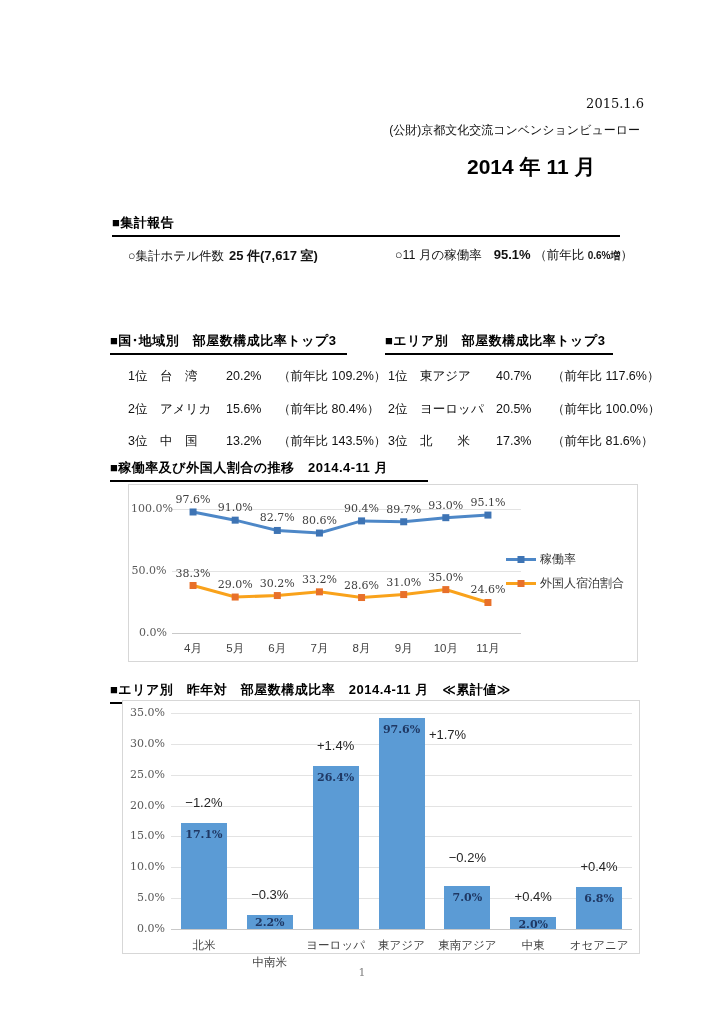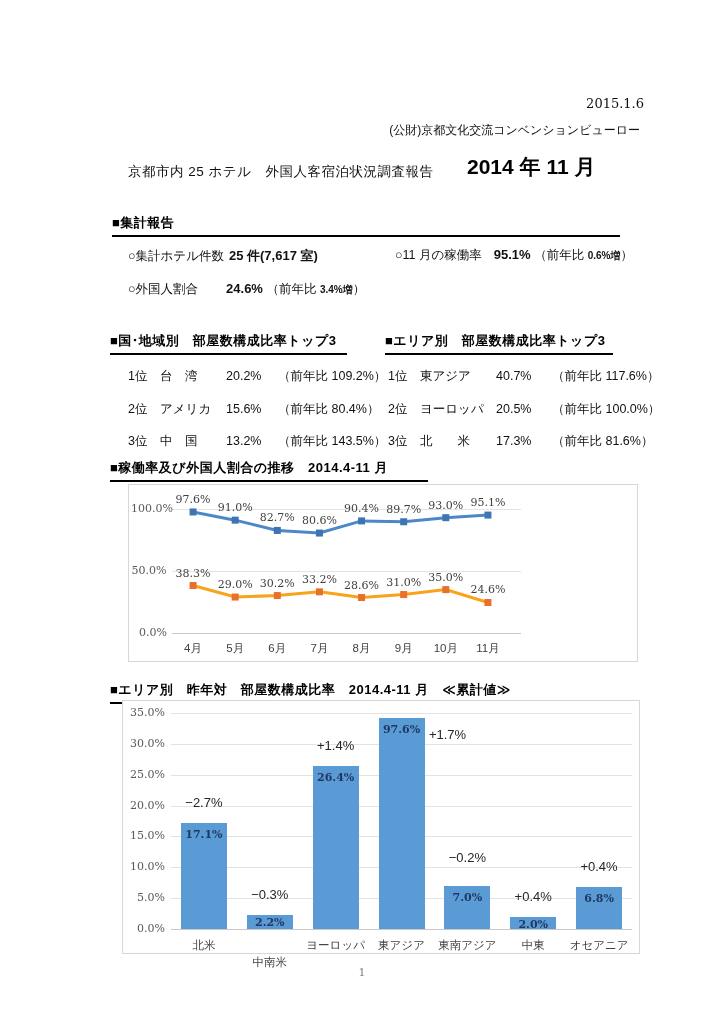--- a/index.html
+++ b/index.html
@@ -68,35 +68,30 @@
   .page-num { top:966px; left:0; width:100%; text-align:center; font-size:11px; color:#808080;
               font-family:"DejaVu Serif","Liberation Serif",serif; }
 </style>
 </head>
 <body>
 
 <div class="page">
 
   <div class="abs doc-date serif">2015.1.6</div>
   <div class="abs doc-org">(公財)京都文化交流コンベンションビューロー</div>
-  <div class="abs doc-title-main">京都市内 25 ホテル　外国人客宿泊状況調査報告</div>
   <div class="abs doc-title-period">2014 年 11 月</div>
 
   <div class="abs sec-header sec-summary">■集計報告</div>
 
   <div class="abs stat" id="stat-hotels">
     <span class="s-label">○集計ホテル件数</span><span class="s-value">25 件(7,617 室)</span>
   </div>
   <div class="abs stat" id="stat-occ">
     <span class="s-label">○11 月の稼働率</span><span class="s-value">95.1%</span>
     <span class="s-paren">（前年比 </span><span class="s-yoy">0.6%増</span><span class="s-paren">）</span>
-  </div>
-  <div class="abs stat" id="stat-foreign">
-    <span class="s-label">○外国人割合</span><span class="s-value">24.6%</span>
-    <span class="s-paren">（前年比 </span><span class="s-yoy">3.4%増</span><span class="s-paren">）</span>
   </div>
 
   <div class="abs sec-header sec-country">■国･地域別　部屋数構成比率トップ3</div>
   <div class="abs sec-header sec-area">■エリア別　部屋数構成比率トップ3</div>
 
   <div class="abs rk-row col-l rk-l0">
     <span class="rk-rank">1位</span><span class="rk-name">台　湾</span><span class="rk-val">20.2%</span><span class="rk-yoy">（前年比 109.2%）</span>
   </div>
   <div class="abs rk-row col-l rk-l1">
     <span class="rk-rank">2位</span><span class="rk-name">アメリカ</span><span class="rk-val">15.6%</span><span class="rk-yoy">（前年比 80.4%）</span>
@@ -160,20 +155,36 @@
       <div class="pt-label" style="left: 290.812px; top: 85.6px; width: 52px;">35.0%</div>
       <div class="pt-label" style="left: 332.938px; top: 98.496px; width: 52px;">24.6%</div>
       <div class="xtick" style="left: 42.0625px; top: 156px; width: 44px;">4月</div>
       <div class="xtick" style="left: 84.1875px; top: 156px; width: 44px;">5月</div>
       <div class="xtick" style="left: 126.312px; top: 156px; width: 44px;">6月</div>
       <div class="xtick" style="left: 168.438px; top: 156px; width: 44px;">7月</div>
       <div class="xtick" style="left: 210.562px; top: 156px; width: 44px;">8月</div>
       <div class="xtick" style="left: 252.688px; top: 156px; width: 44px;">9月</div>
       <div class="xtick" style="left: 294.812px; top: 156px; width: 44px;">10月</div>
       <div class="xtick" style="left: 336.938px; top: 156px; width: 44px;">11月</div>
+      <div class="legend" style="left: 377px; top: 66px;">
+        <div class="legend-row">
+          <svg width="30" height="11">
+            <line x1="0" y1="5.5" x2="30" y2="5.5" stroke="#4d87c7" stroke-width="3"></line>
+            <rect x="11.5" y="2" width="7" height="7" fill="#3e74b4"></rect>
+          </svg>
+          <span>稼働率</span>
+        </div>
+        <div class="legend-row">
+          <svg width="30" height="11">
+            <line x1="0" y1="5.5" x2="30" y2="5.5" stroke="#f9a21b" stroke-width="3"></line>
+            <rect x="11.5" y="2" width="7" height="7" fill="#e8702a"></rect>
+          </svg>
+          <span>外国人宿泊割合</span>
+        </div>
+      </div>
     </div>
 
   <div class="abs sec-header sec-bars">■エリア別　昨年対　部屋数構成比率　2014.4-11 月　≪累計値≫</div>
   <div class="abs chart-box" id="bar-chart">
       <div class="gridline zero" style="left: 48px; top: 228px; width: 461px;"></div>
       <div class="ytick" style="left: 0px; top: 221px; width: 42px;">0.0%</div>
       <div class="gridline" style="left: 48px; top: 197.143px; width: 461px;"></div>
       <div class="ytick" style="left: 0px; top: 190.143px; width: 42px;">5.0%</div>
       <div class="gridline" style="left: 48px; top: 166.286px; width: 461px;"></div>
       <div class="ytick" style="left: 0px; top: 159.286px; width: 42px;">10.0%</div>
@@ -182,21 +193,21 @@
       <div class="gridline" style="left: 48px; top: 104.571px; width: 461px;"></div>
       <div class="ytick" style="left: 0px; top: 97.5714px; width: 42px;">20.0%</div>
       <div class="gridline" style="left: 48px; top: 73.7143px; width: 461px;"></div>
       <div class="ytick" style="left: 0px; top: 66.7143px; width: 42px;">25.0%</div>
       <div class="gridline" style="left: 48px; top: 42.8571px; width: 461px;"></div>
       <div class="ytick" style="left: 0px; top: 35.8571px; width: 42px;">30.0%</div>
       <div class="gridline" style="left: 48px; top: 12px; width: 461px;"></div>
       <div class="ytick" style="left: 0px; top: 5px; width: 42px;">35.0%</div>
       <div class="bar" style="left: 57.9286px; top: 122.469px; width: 46px; height: 105.531px; background: rgb(91, 155, 213);"></div>
       <div class="bar-val" style="left: 50.9286px; top: 127.469px; width: 60px; color: rgb(31, 56, 100);">17.1%</div>
-      <div class="bar-ann" style="left: 40.9286px; top: 94.4686px; width: 80px;">−2.7%</div>
+      <div class="bar-ann" style="left: 40.9286px; top: 94.4686px; width: 80px;">−1.2%</div>
       <div class="xtick" style="left: 38.9286px; top: 237px; width: 84px;">北米</div>
       <div class="bar" style="left: 123.786px; top: 214.423px; width: 46px; height: 13.5771px; background: rgb(91, 155, 213);"></div>
       <div class="bar-val" style="left: 116.786px; top: 215.423px; width: 60px; color: rgb(31, 56, 100);">2.2%</div>
       <div class="bar-ann" style="left: 106.786px; top: 186.423px; width: 80px;">−0.3%</div>
       <div class="xtick" style="left: 104.786px; top: 254px; width: 84px;">中南米</div>
       <div class="bar" style="left: 189.643px; top: 65.0743px; width: 46px; height: 162.926px; background: rgb(91, 155, 213);"></div>
       <div class="bar-val" style="left: 182.643px; top: 70.0743px; width: 60px; color: rgb(31, 56, 100);">26.4%</div>
       <div class="bar-ann" style="left: 172.643px; top: 37.0743px; width: 80px;">+1.4%</div>
       <div class="xtick" style="left: 170.643px; top: 237px; width: 84px;">ヨーロッパ</div>
       <div class="bar" style="left: 255.5px; top: 16.9371px; width: 46px; height: 211.063px; background: rgb(91, 155, 213);"></div>

